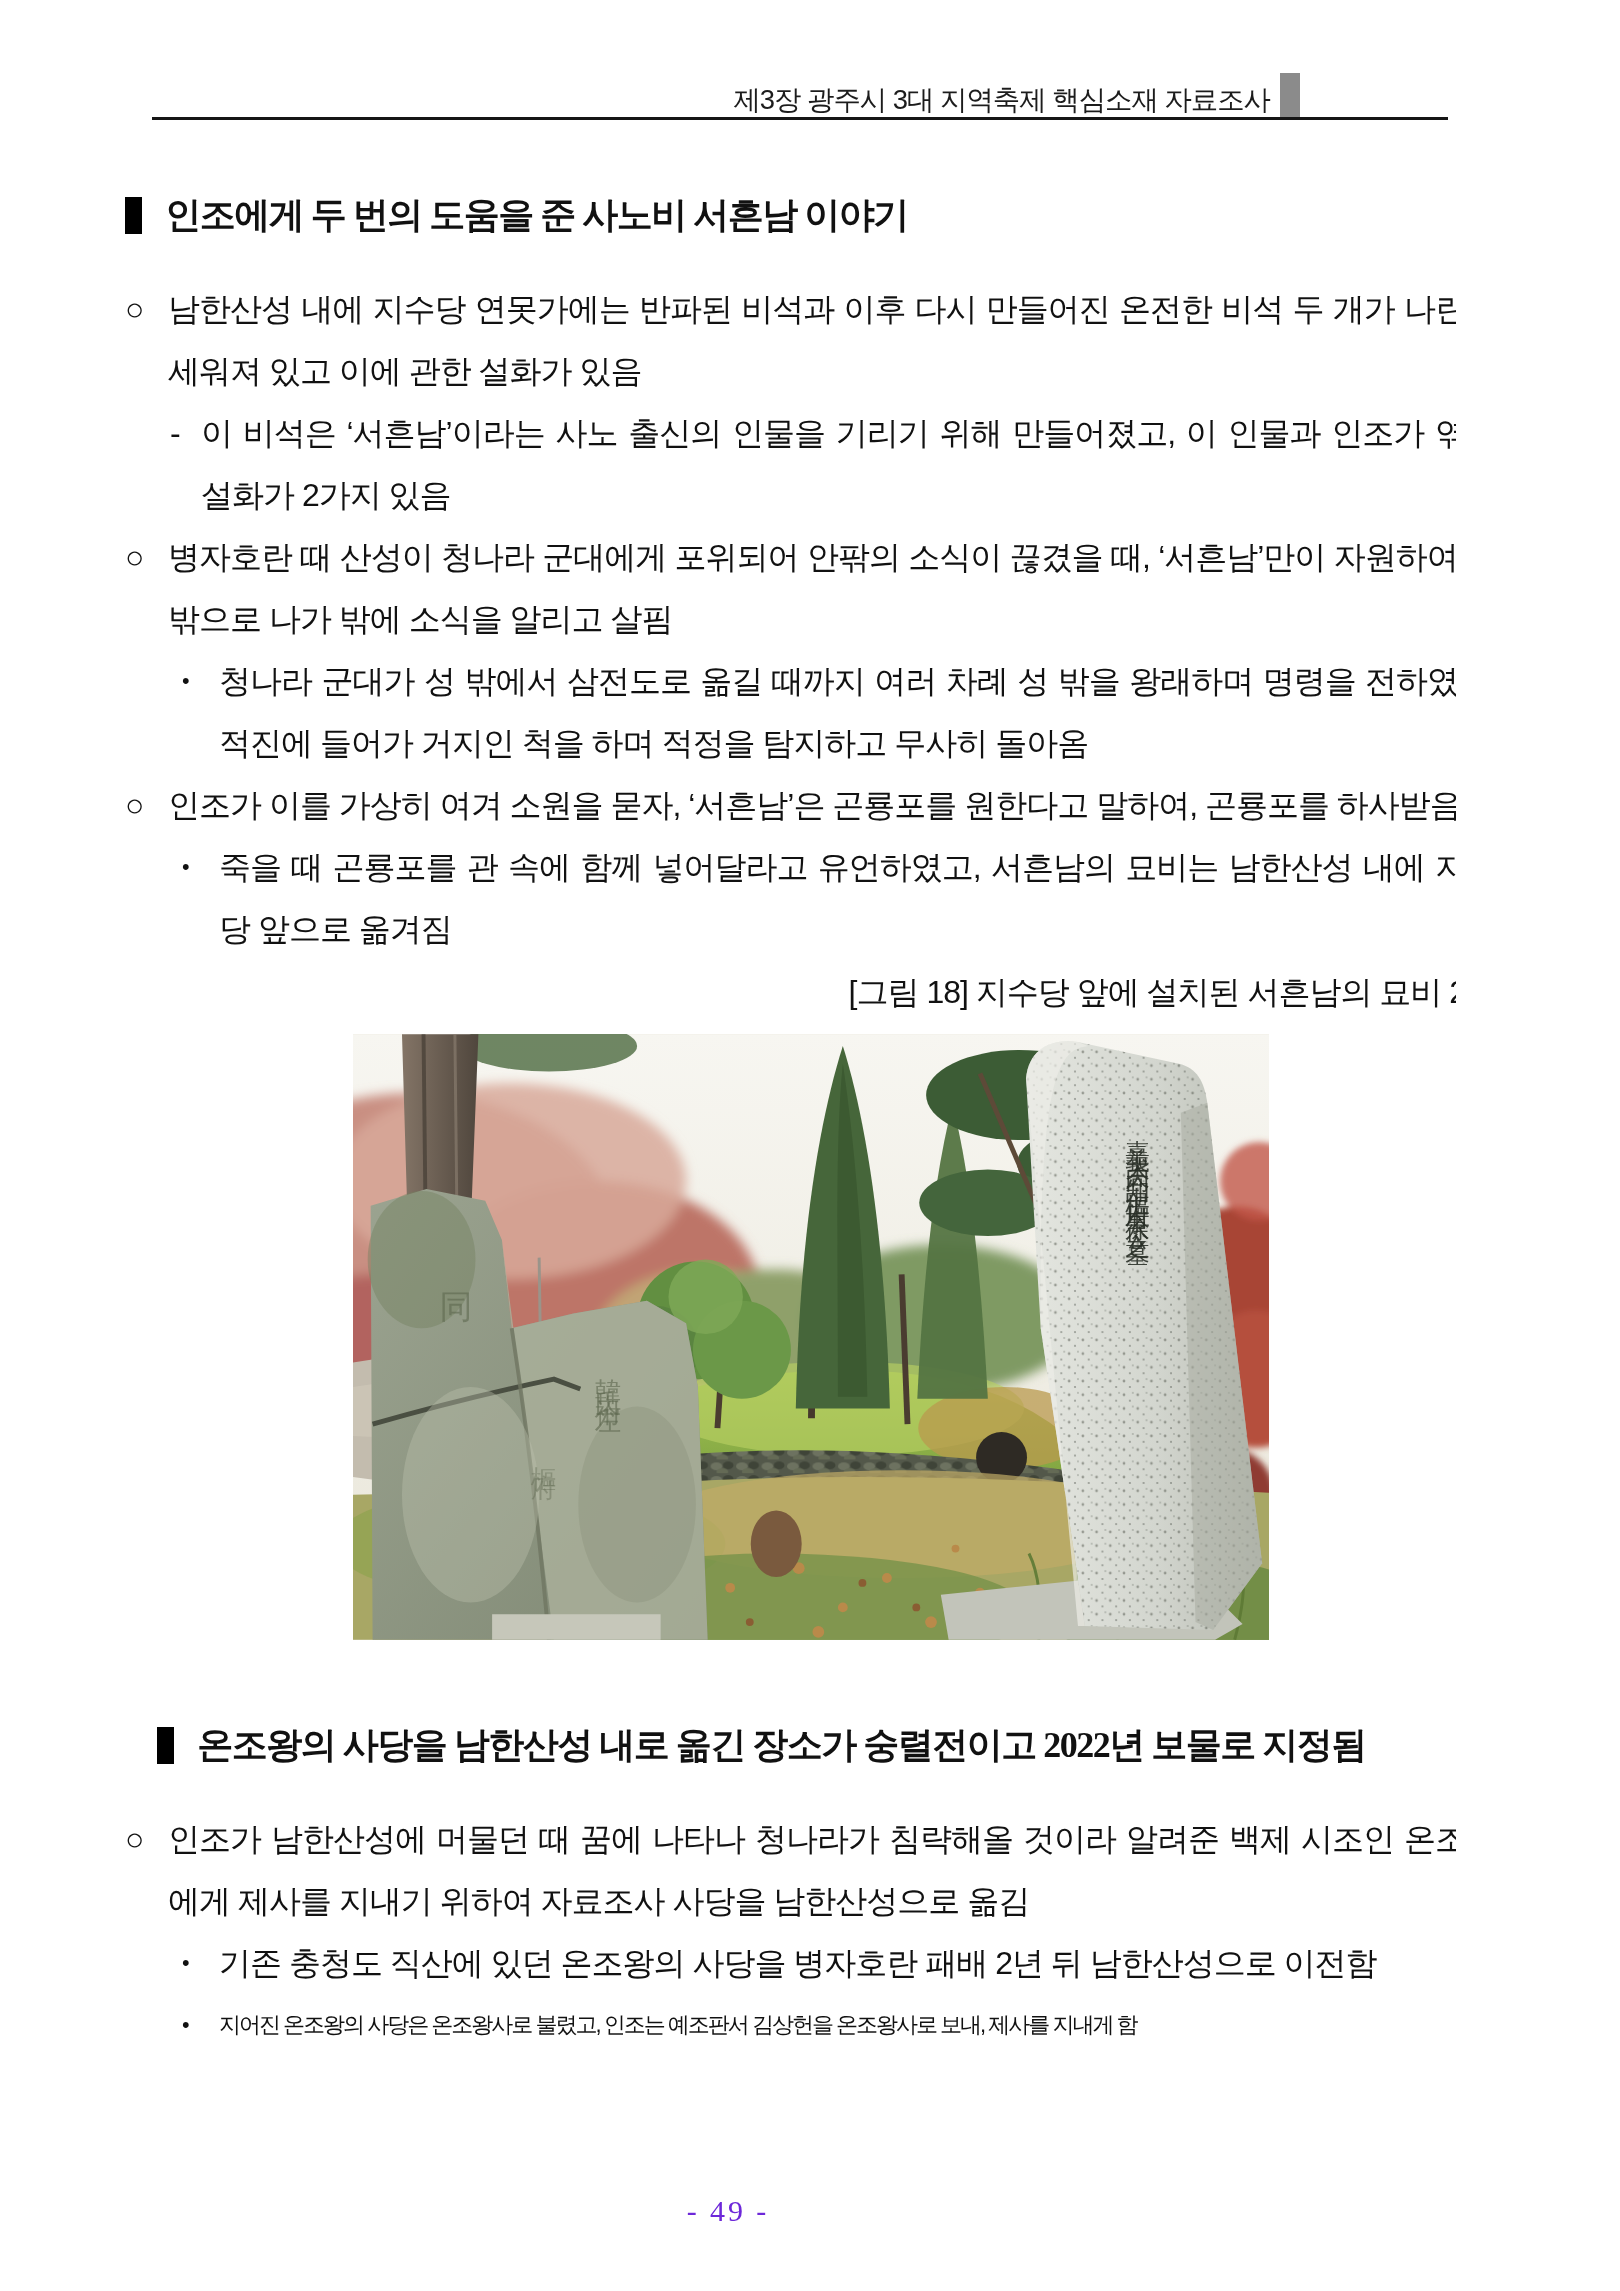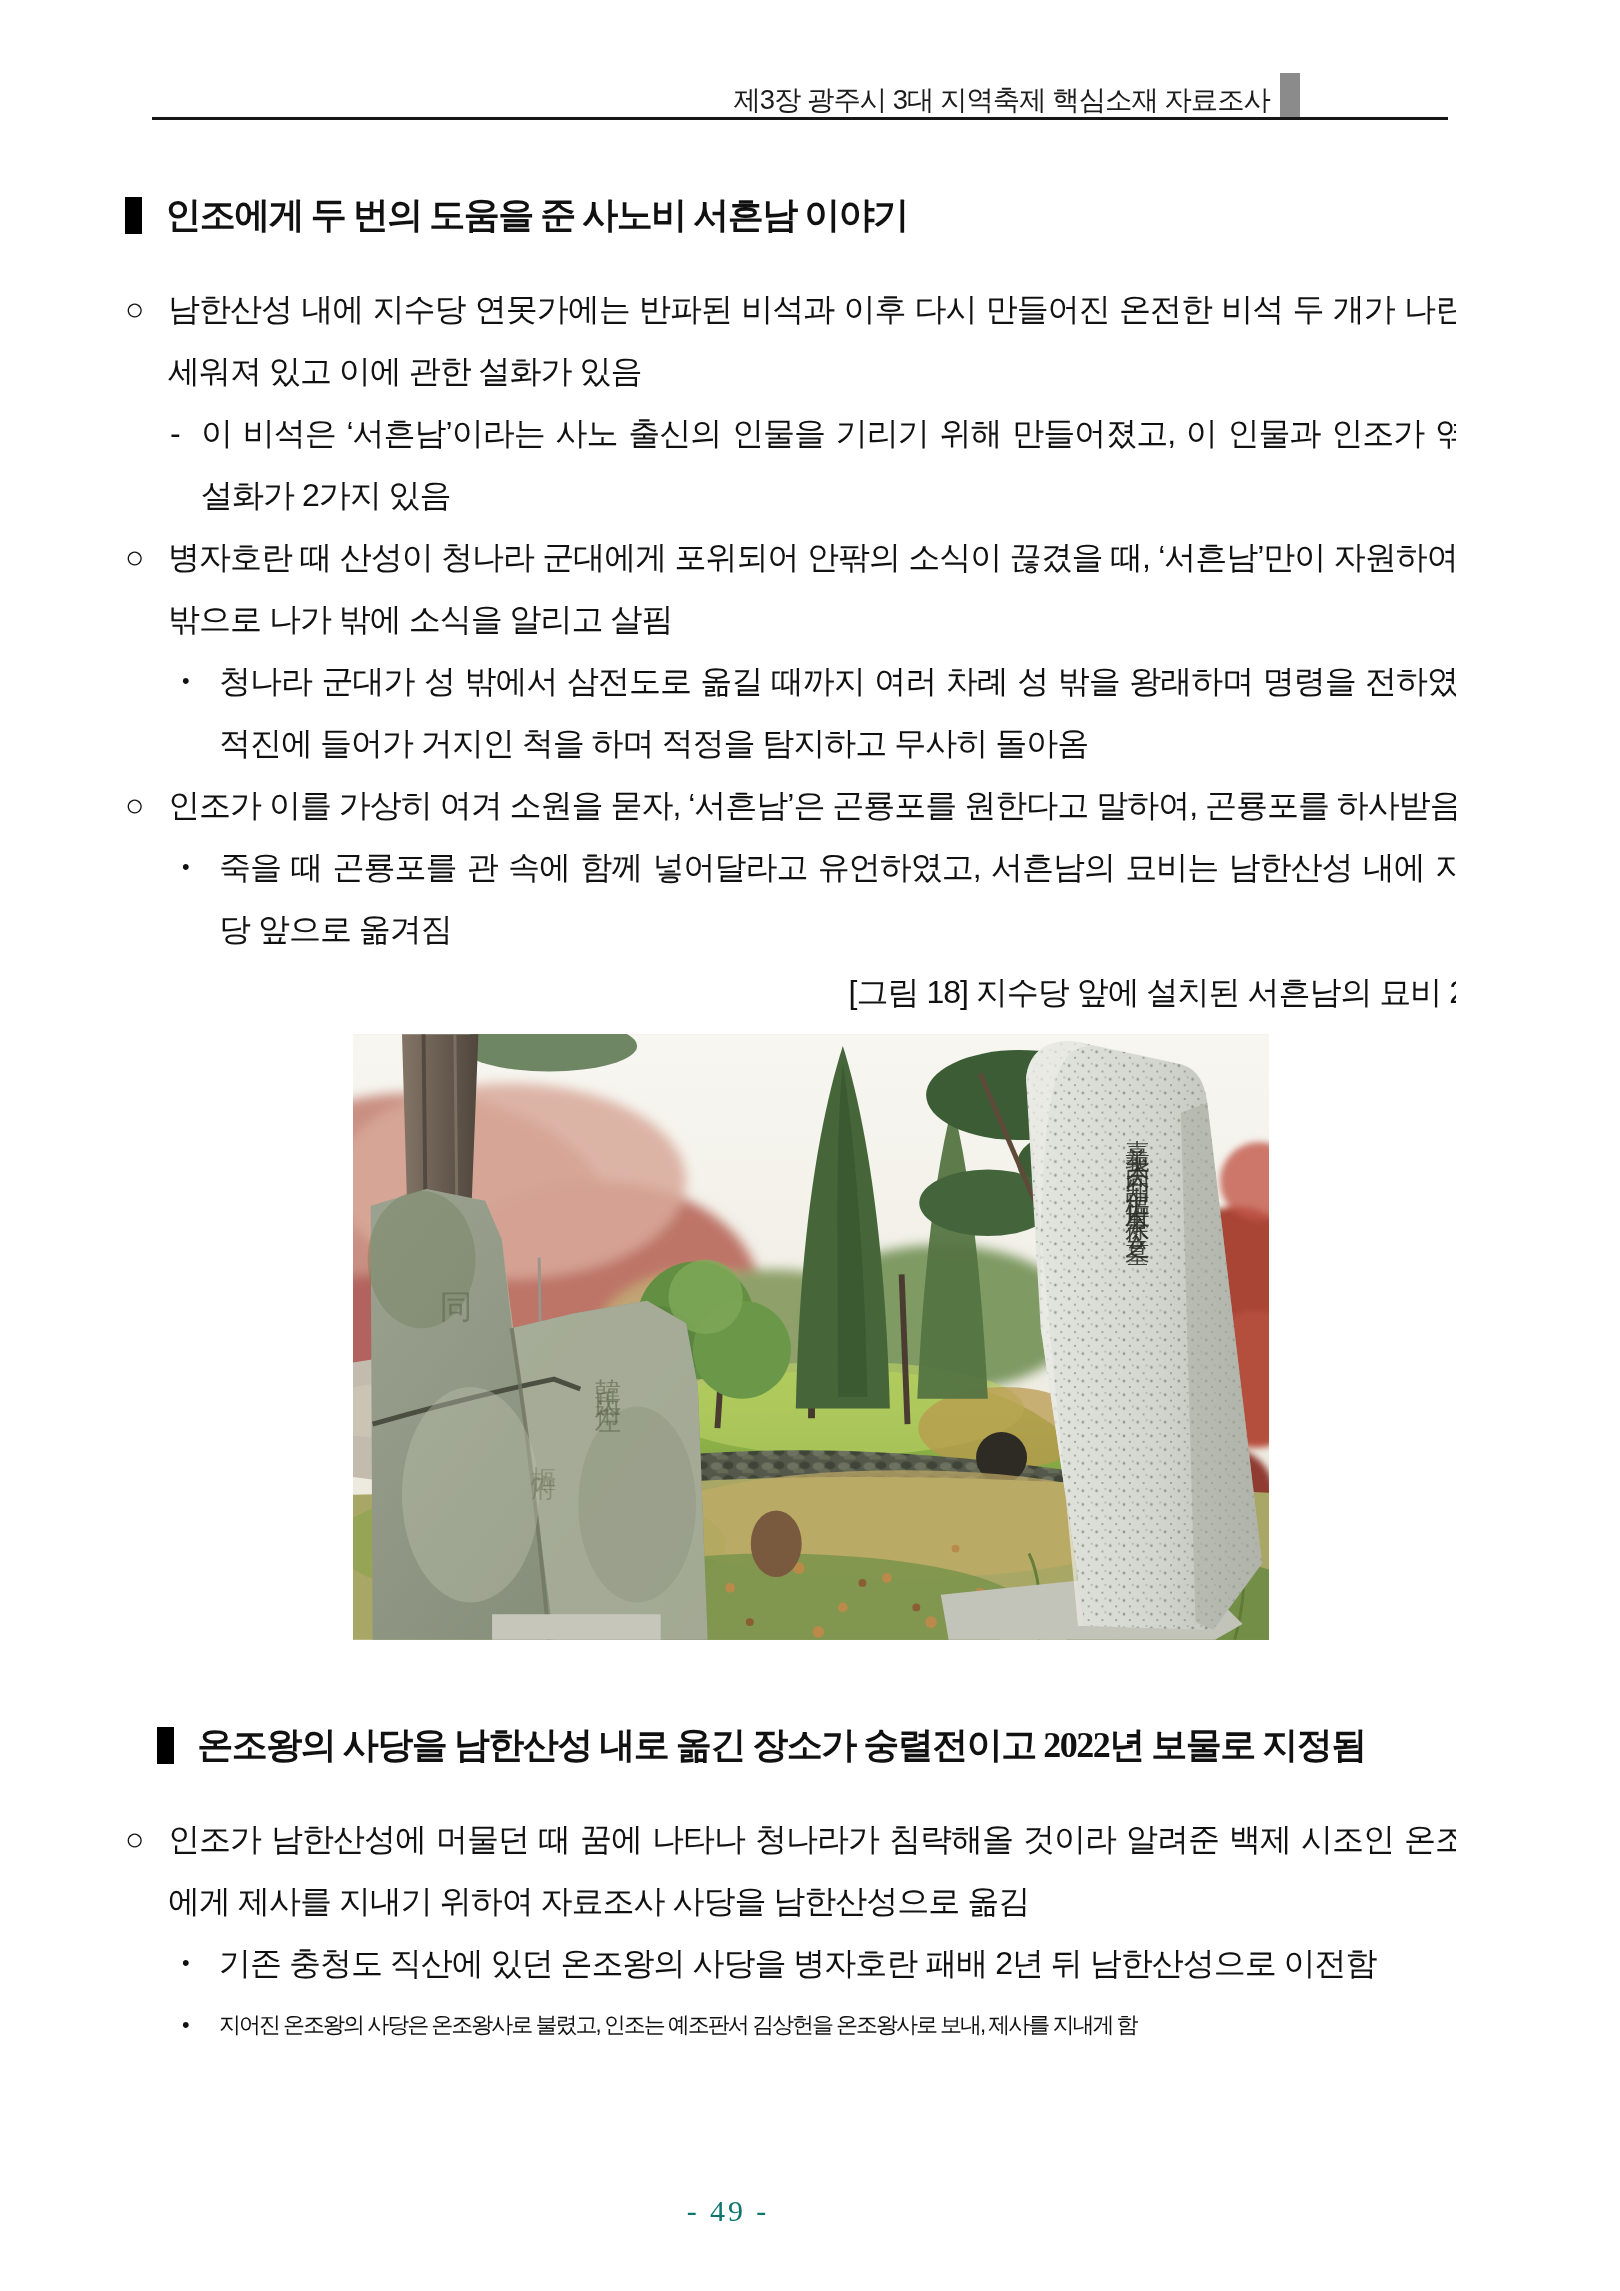--- a/index.html
+++ b/index.html
@@ -33,21 +33,21 @@
   
   .photo{position:relative;width:916px;height:606px;margin:15.7px auto 0 auto;overflow:hidden;background:#eceade;}
   .inscr{position:absolute;writing-mode:vertical-rl;font-family:"Liberation Serif",serif;}
   .inscr-right{left:768px;top:86px;font-size:24.5px;letter-spacing:7.8px;color:rgba(40,46,38,.88);}
   .mark-a{left:80px;top:233px;font-size:33px;color:rgba(90,100,75,.55);}
   .mark-b{left:237px;top:323px;font-size:26.5px;letter-spacing:9.8px;color:rgba(95,105,80,.62);}
   .mark-c{left:173px;top:412px;font-size:25.5px;letter-spacing:7.8px;color:rgba(95,105,80,.42);}
 
   
   .footer{position:absolute;top:2194px;left:0;width:100%;text-align:center;
-          font-family:"Liberation Serif",serif;font-size:30px;letter-spacing:2.9px;color:#0f766e;}
+          font-family:"Liberation Serif",serif;font-size:30px;letter-spacing:2.9px;color:#6d28d9;}
 </style>
 </head>
 <body>
 
 <div class="page">
 
   <div class="hdr-title">제3장 광주시 3대 지역축제 핵심소재 자료조사</div>
   <div class="hdr-bar"></div>
   <div class="hdr-rule"></div>
 

